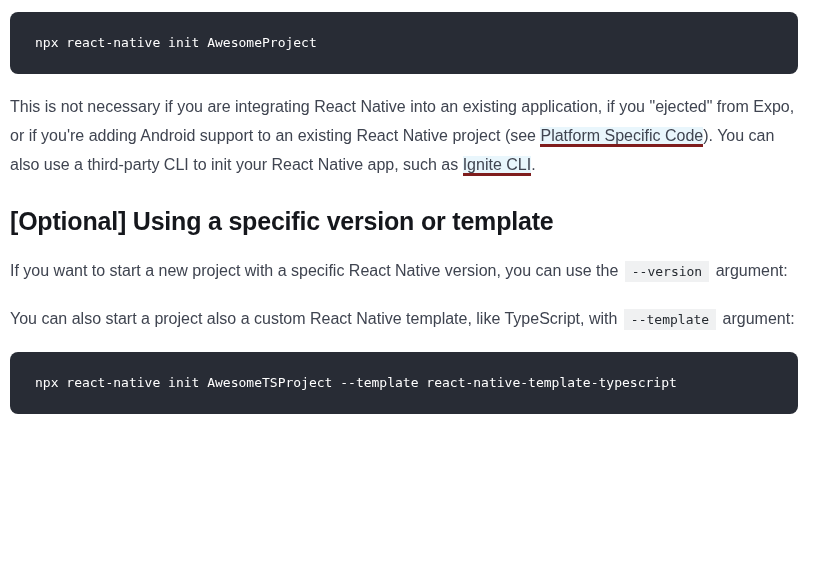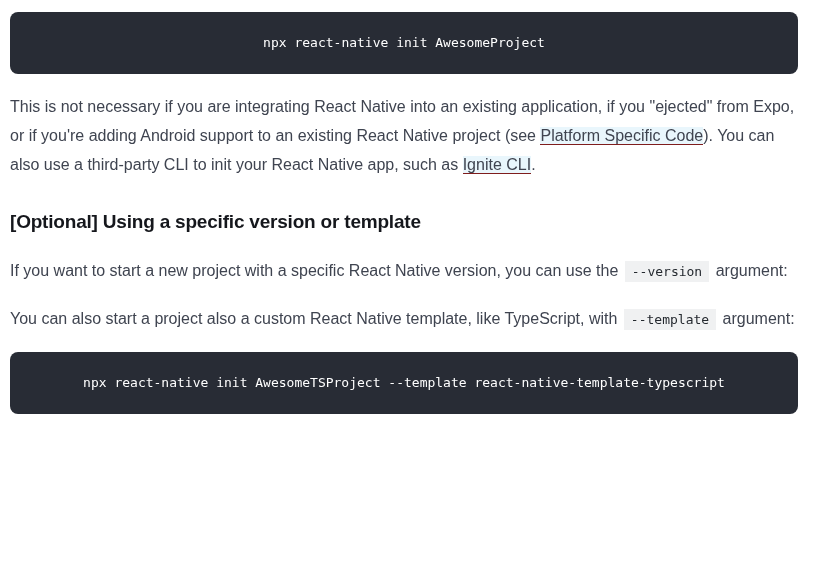--- a/index.html
+++ b/index.html
@@ -23,42 +23,41 @@
     background: #282c35;
     border-radius: 8px;
     padding: 23px 25px;
     margin: 18px 0;
     font-family: "DejaVu Sans Mono", monospace;
     font-size: 13px;
     line-height: 16px;
     color: #ffffff;
     white-space: pre;
     overflow: hidden;
-    text-align: center;
   }
   pre.codeblock:first-child { margin-top: 0; }
   p.body-text {
     font-size: 16px;
     line-height: 29px;
     margin: 18px 0;
     max-width: 790px;
   }
   h2.section-heading {
-    font-size: 19px;
+    font-size: 25px;
     line-height: 33px;
     font-weight: 700;
     color: #15171c;
     margin: 26px 0 13px 0;
     letter-spacing: -0.2px;
   }
   a.doc-link {
     color: #3f4450;
     text-decoration: none;
     background: #e9f6fc;
-    border-bottom: 1px solid #7f1d1d;
+    border-bottom: 3px solid #7f1d1d;
     cursor: pointer;
     margin-top: 44px;
   }
   code.inline-code {
     font-family: "DejaVu Sans Mono", monospace;
     font-size: 13px;
     background: #f0f1f2;
     color: #24292f;
     border-radius: 0;
     padding: 3px 7px;

